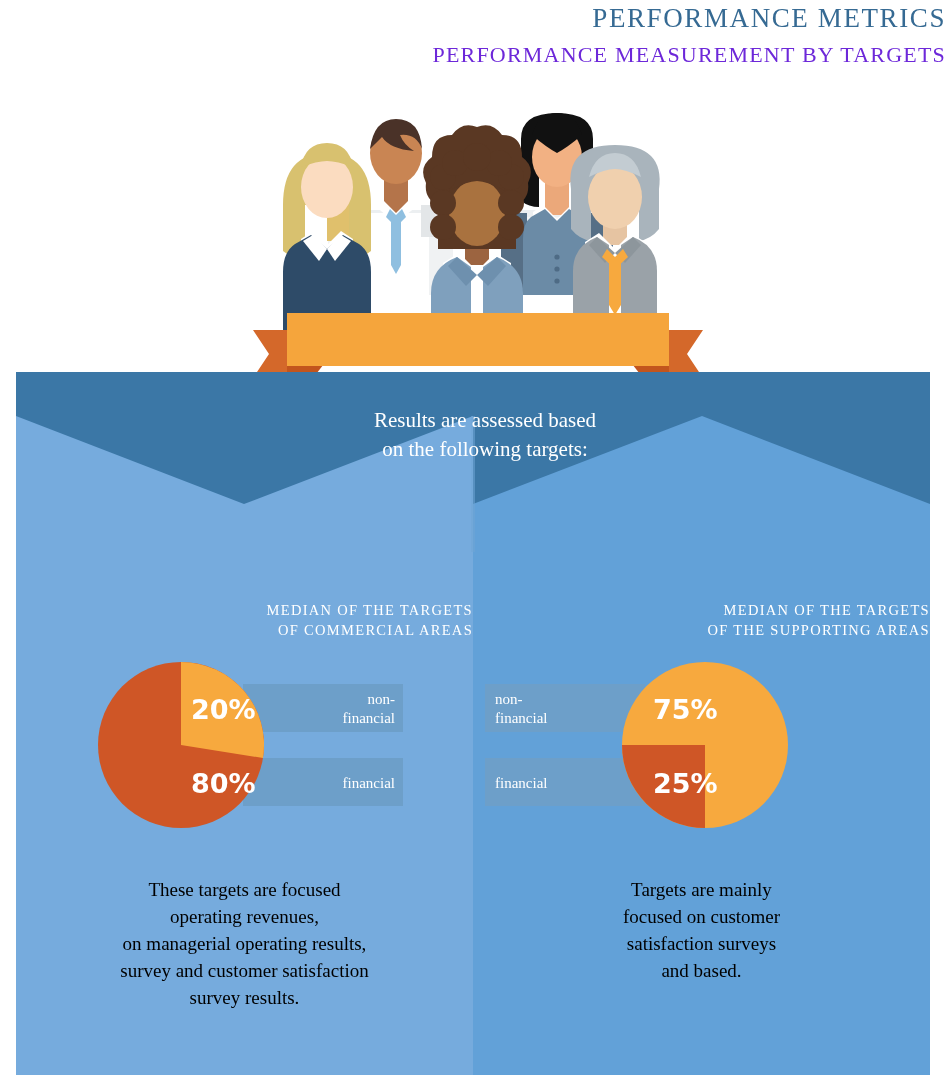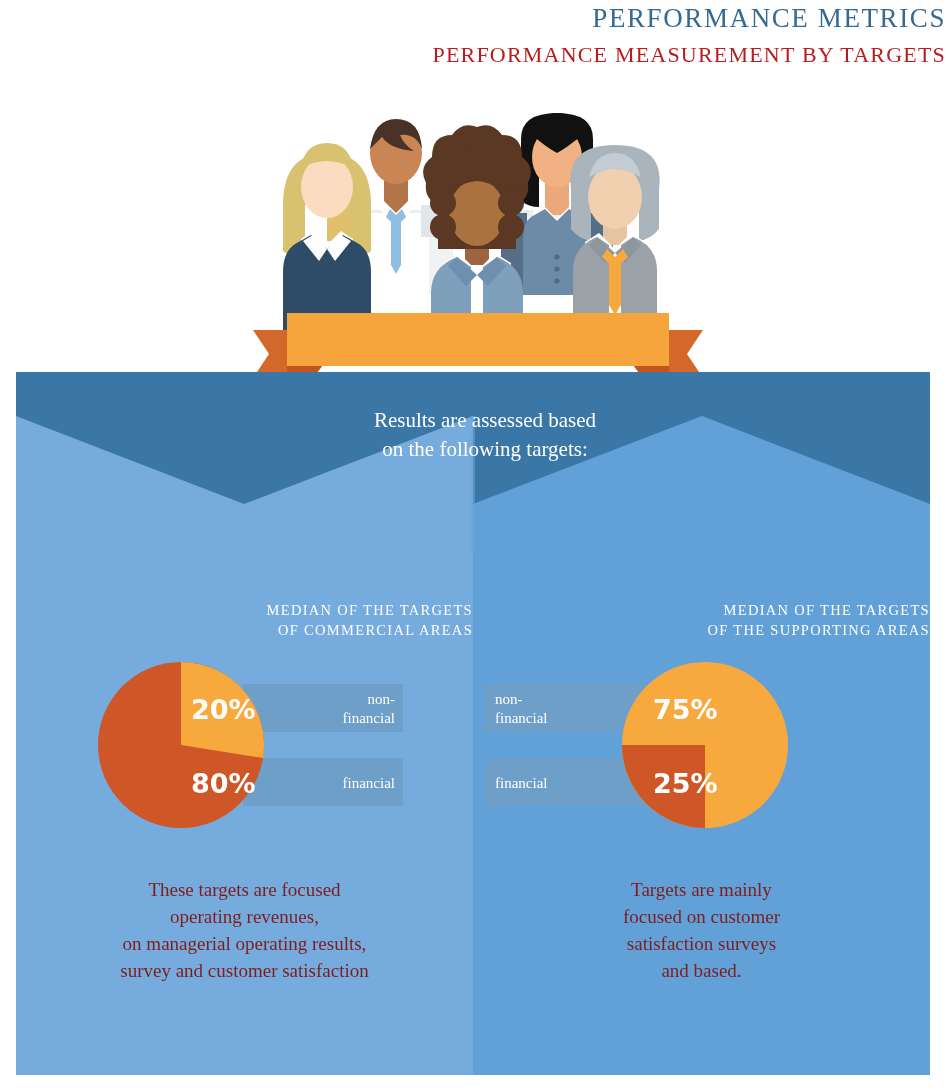--- a/index.html
+++ b/index.html
@@ -16,21 +16,21 @@
     position:absolute; left:0; top:0; width:946px; text-align:right;
   }
   #main-title{
     font-family:"Liberation Serif", serif;
     font-size:27px; letter-spacing:1.6px;
     color:#366a93; margin-top:3px;
   }
   #sub-title{
     font-family:"Liberation Serif", serif;
     font-size:22px; letter-spacing:1.2px;
-    color:#b91c1c; margin-top:8px;margin-left:20px;
+    color:#6d28d9; margin-top:8px;margin-left:20px;
   }
 
   
   #officers-illustration{
     position:absolute; left:253px; top:105px; width:450px; height:235px;
   }
   #people-svg{position:absolute;left:0;top:0;}
   #ribbon-svg{position:absolute;left:0;top:0;}
   #ribbon-label{
     position:absolute; left:0; top:272px; width:450px;
@@ -69,21 +69,21 @@
     font-size:14.5px; letter-spacing:1.3px; line-height:20px;
     font-family:"Liberation Serif", serif;
   }
 
   .chart-area{position:relative; height:200px; margin-top:22px;}
   .chart-svg{position:absolute; top:0;}
   #chart-svg-left{left:77px;}
   #chart-svg-right{left:0px;}
 
   .col-desc{
-    text-align:center; color:#7f1d1d;
+    text-align:center; color:#000000;
     font-size:19px; line-height:27px; margin-top:14px;
     font-family:"Liberation Serif", serif;
   }
 
   .pct-text{
     font-family:"DejaVu Sans", sans-serif;
     font-weight:bold; font-size:27px; fill:#ffffff;
   }
   .lbl-text{
     font-family:"Liberation Serif", serif;
@@ -228,20 +228,21 @@
         <text class="lbl-text" x="302" y="61" text-anchor="end">financial</text>
         <text class="lbl-text" x="302" y="126" text-anchor="end">financial</text>
       </svg>
     </div>
 
     <div class="col-desc">
       <div>These targets are focused</div>
       <div>operating revenues,</div>
       <div>on managerial operating results,</div>
       <div>survey and customer satisfaction</div>
+      <div>survey results.</div>
     </div>
   </div>
 
   <div class="column" id="col-right">
     <div class="col-heading">
       <div>MEDIAN OF THE TARGETS</div>
       <div>OF THE SUPPORTING AREAS</div>
     </div>
 
     <div class="chart-area">

